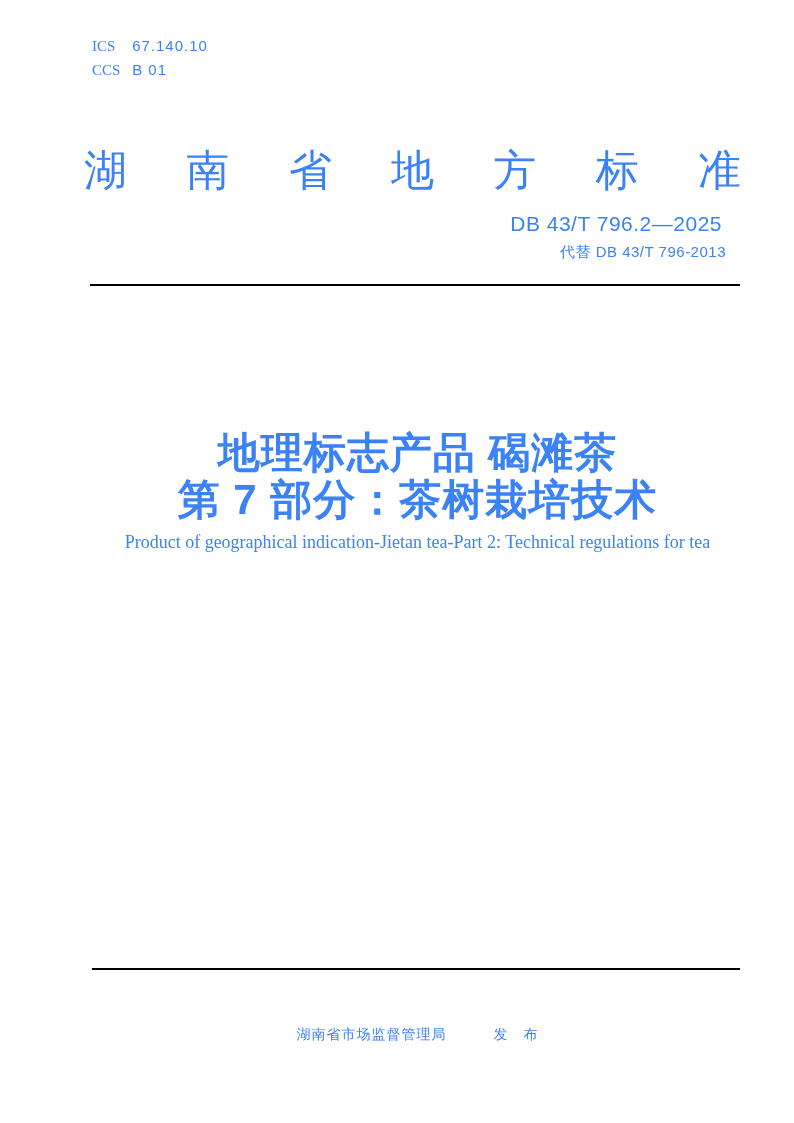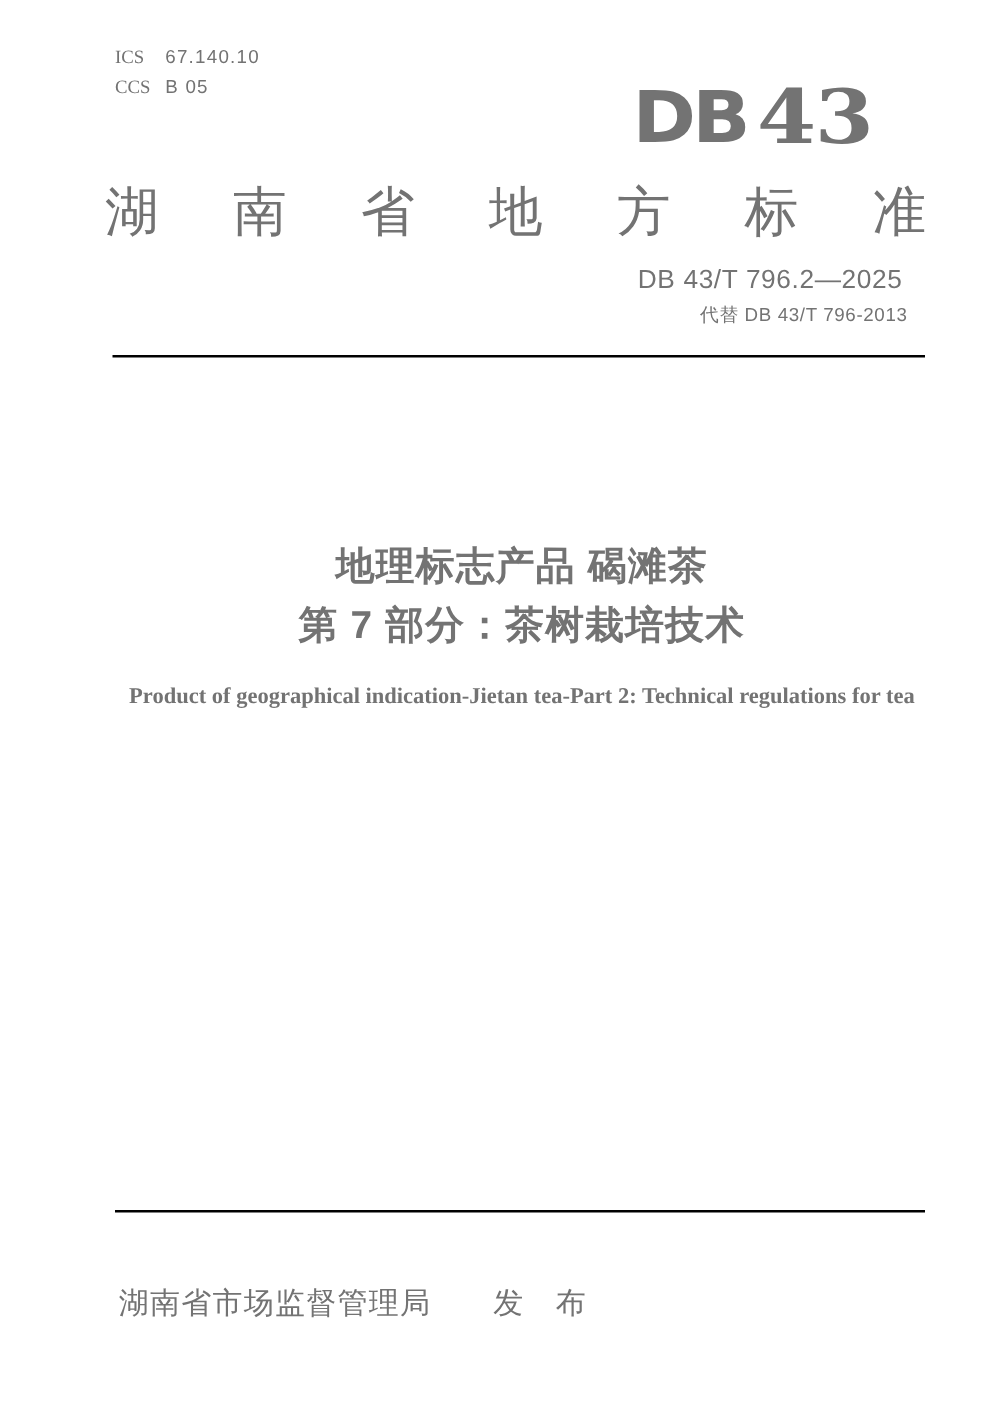--- a/index.html
+++ b/index.html
@@ -5,21 +5,21 @@
   html, body {
     margin: 0;
     padding: 0;
     background: #ffffff;
   }
   .page {
     position: relative;
     width: 794px;
     height: 1123px;
     background: #ffffff;
-    color: #737373;
+    color: #3b82f6;
     font-family: "Liberation Sans", "DejaVu Sans", sans-serif;
     overflow: hidden;
   }
   .abs { position: absolute; }
 
   
   .code-block {
     left: 92px;
     top: 34px;
     font-size: 15px;
@@ -102,74 +102,71 @@
   .rule-bottom { left: 92px; top: 968px; width: 648px; }
 
   
   .title-block {
     left: 95px;
     top: 429px;
     width: 645px;
     text-align: center;
   }
   .title-cn {
-    font-size: 31px;
+    font-size: 42px;
     font-weight: bold;
     line-height: 47px;
     letter-spacing: 1px;
   }
   .title-en {
-    margin-top: 20px;
+    margin-top: 6px;
     font-family: "Liberation Serif", "DejaVu Serif", serif;
     font-size: 18px;
     line-height: 26px;
-    font-weight: 700;
+    font-weight: 400;
   }
 
   
   .dates-row {
     left: 92px;
     top: 940px;
     width: 648px;
     display: flex;
     justify-content: space-between;
     font-size: 19px;
   }
   .date-text { letter-spacing: 1.5px; }
 
   
   .publisher-row {
     left: 95px;
     top: 1026px;
     width: 645px;
-    text-align: left;
-    font-size: 24px;
+    text-align: center;
+    font-size: 14px;
     letter-spacing: 1px;
   }
   .publish-label { margin-left: 42px; }
 </style>
 </head>
 <body>
 
 <div class="page">
 
   <div class="abs code-block">
     <div>
       <span class="code-label">ICS</span>
       <span class="code-value">67.140.10</span>
     </div>
     <div>
       <span class="code-label">CCS</span>
-      <span class="code-value">B 05</span>
+      <span class="code-value">B 01</span>
     </div>
   </div>
 
-  <div class="abs logo">
-    <span class="logo-db">DB</span><span class="logo-num">43</span>
-  </div>
 
   <div class="abs std-type-row">
     <span>湖</span>
     <span>南</span>
     <span>省</span>
     <span>地</span>
     <span>方</span>
     <span>标</span>
     <span>准</span>
   </div>

